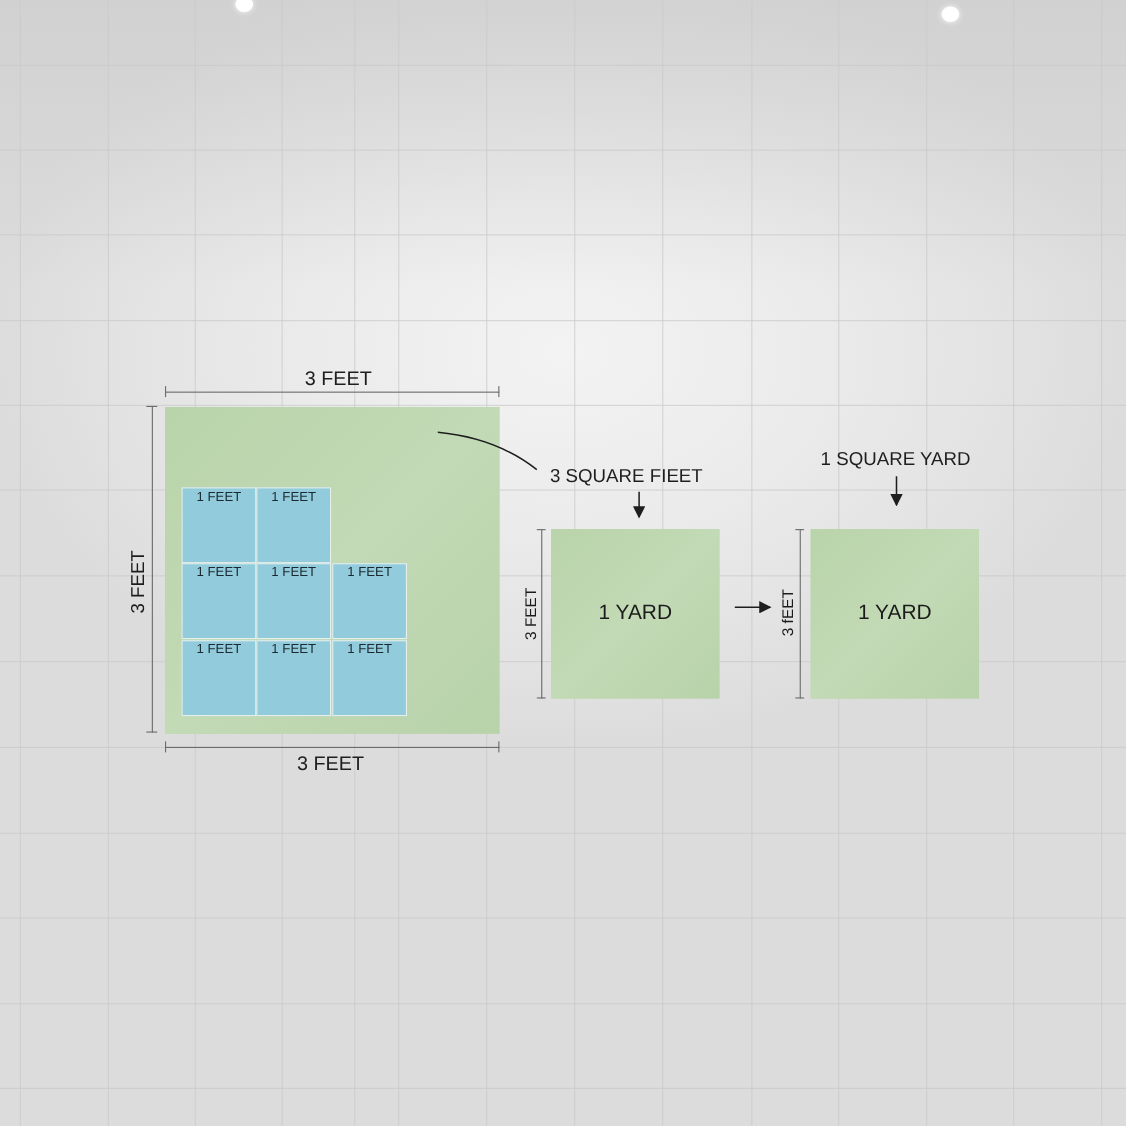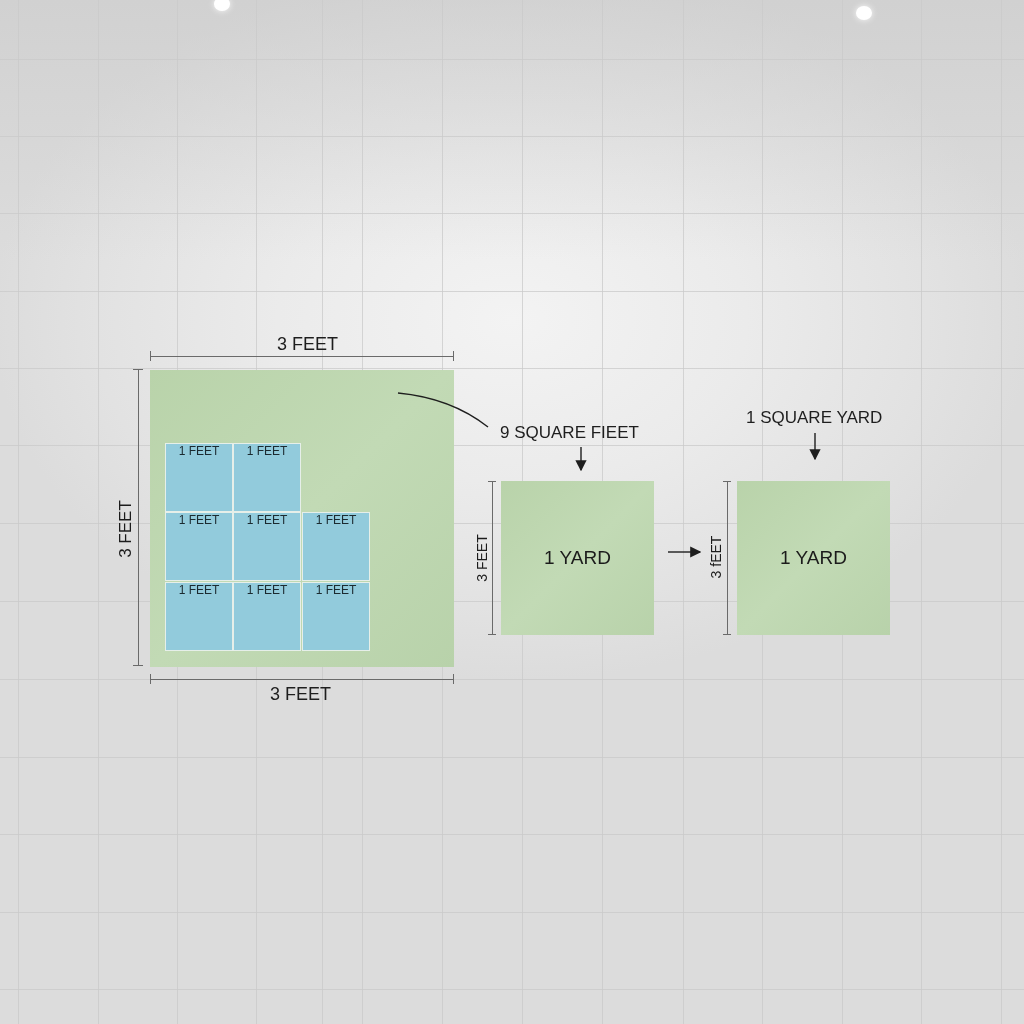--- a/index.html
+++ b/index.html
@@ -161,21 +161,21 @@
   <div class="tile" style="left:302px; top:582px;">
     <span>1 FEET</span>
   </div>
 
   <div class="dim-h" style="left:150px; top:679px; width:304px;"></div>
   <div class="tick-v" style="left:150px; top:674px;"></div>
   <div class="tick-v" style="left:453px; top:674px;"></div>
   <div class="label" style="left:270px; top:685px; font-size:18px;">3 FEET</div>
 </div>
 
-<div class="label" style="left:500px; top:424px; font-size:17px;">9 SQUARE FIEET</div>
+<div class="label" style="left:500px; top:424px; font-size:17px;">3 SQUARE FIEET</div>
 
 <div>
   <div class="dim-v" style="left:492px; top:481px; height:154px;"></div>
   <div class="tick-h" style="left:488px; top:481px; width:8px;"></div>
   <div class="tick-h" style="left:488px; top:634px; width:8px;"></div>
   <div class="rot" style="left:453px; top:550px; width:60px; height:16px; font-size:14px; text-align:center;">3 FEET</div>
 
   <div class="green-box" style="left:501px; top:481px; width:153px; height:154px; display:flex; align-items:center; justify-content:center;">
     <span style="font-size:19px; color:#1b1b1b;">1 YARD</span>
   </div>

